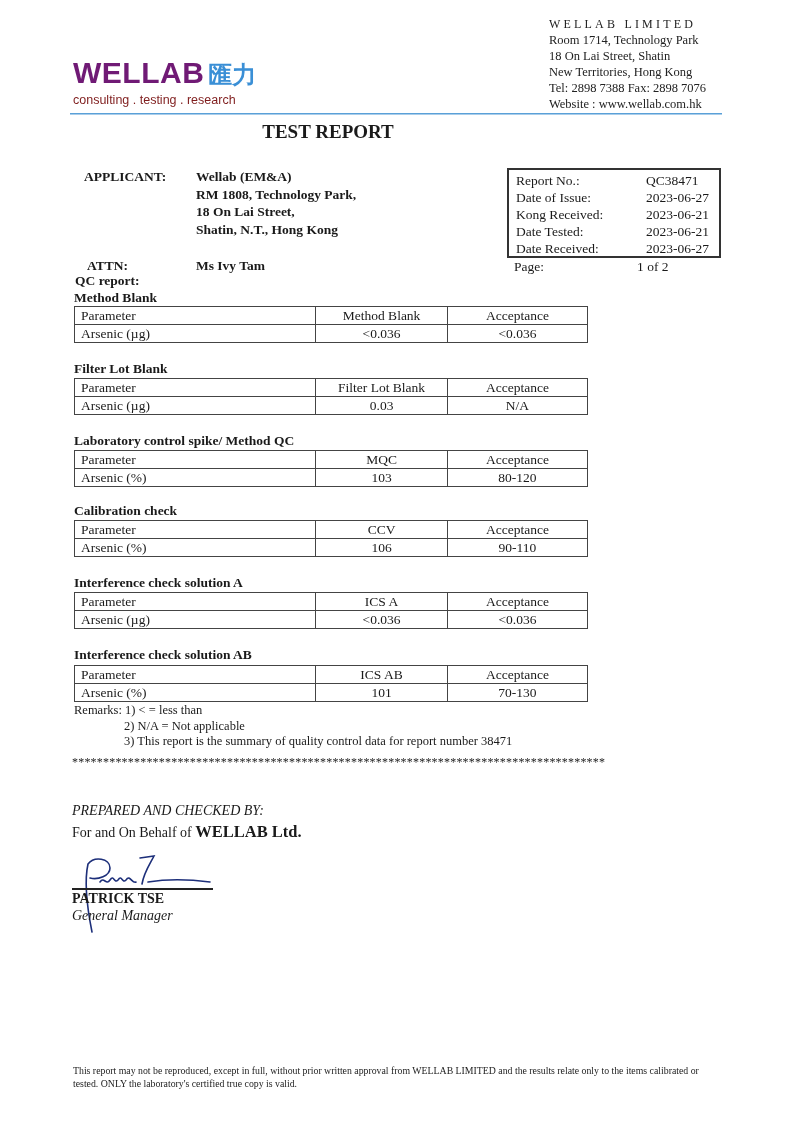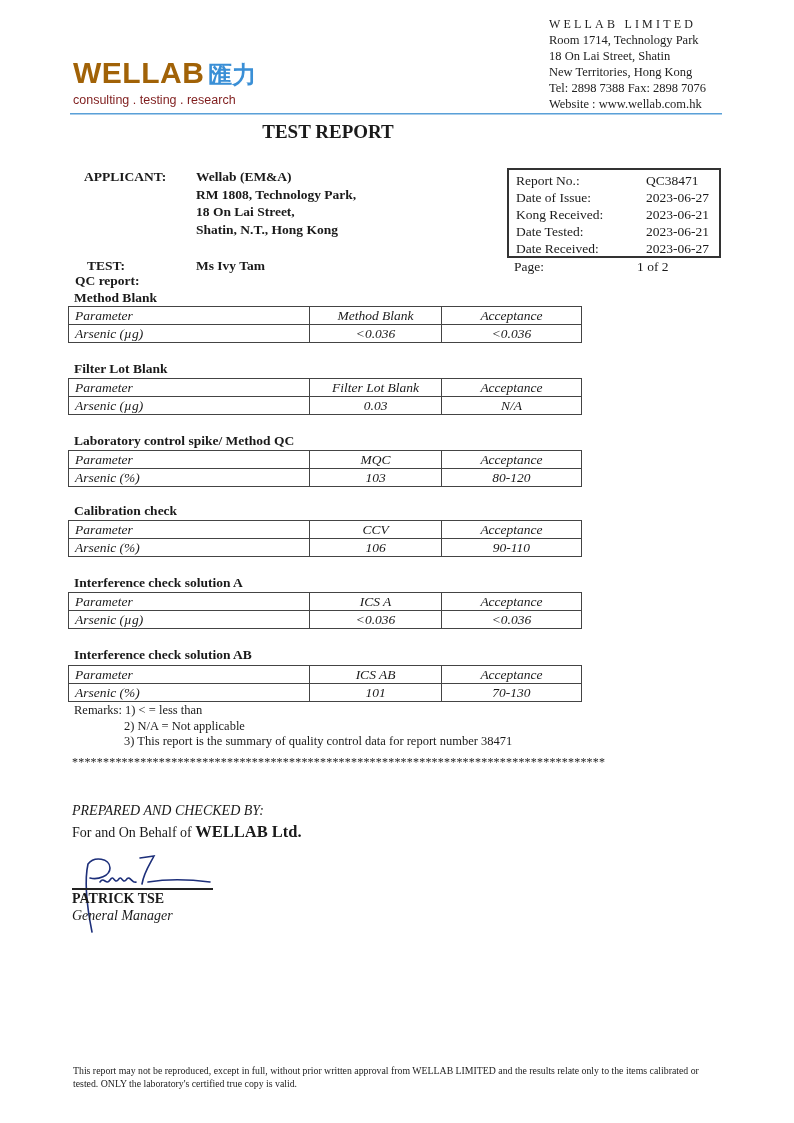--- a/index.html
+++ b/index.html
@@ -1,39 +1,39 @@
 <!DOCTYPE html>
 <html><head>
 <meta charset="utf-8">
 <style>
   html, body { margin: 0; padding: 0; background: #ffffff; }
   body { width: 794px; height: 1123px; position: relative; overflow: hidden; color: #1a1a1a; font-family: "Liberation Serif", serif; }
   .abs { position: absolute; }
   .logo { left: 73px; top: 58px; }
-  .logo-main { font-family: "Liberation Sans", sans-serif; font-weight: bold; font-size: 30px; color: #a16207; letter-spacing: 0.5px; line-height: 30px; margin-top: 25px; }
+  .logo-main { font-family: "Liberation Sans", sans-serif; font-weight: bold; font-size: 30px; color: #701a75; letter-spacing: 0.5px; line-height: 30px; margin-top: 25px; }
   .logo-cn { font-family: Liberation Serif, serif; font-weight: bold; font-size: 24px; color: #3a8fd6; margin-left: 4px; }
   .logo-tag { font-family: "Liberation Sans", sans-serif; font-size: 12.5px; color: #7f1d1d; margin-top: 2px; }
   .company { left: 549px; top: 16px; font-size: 12.5px; line-height: 16px; color: #222; }
   .company .co-name { letter-spacing: 3.2px; font-size: 12px; }
   .header-rule { left: 70px; top: 113px; width: 652px; height: 1px; background: #5aa0d8; box-shadow: 0 1px 0 #a9cdea; }
   .title { left: 0; width: 656px; top: 121px; text-align: center; font-weight: bold; font-size: 19px; }
   .applicant { left: 84px; top: 168px; font-weight: bold; font-size: 13.5px; line-height: 17.5px; }
   .applicant .lbl { position: absolute; left: 0; top: 0; width: 110px; }
   .applicant .val { position: absolute; left: 112px; top: 0; width: 260px; }
   .attn-lbl { left: 87px; top: 258px; font-weight: bold; font-size: 13.5px; }
   .attn-val { left: 196px; top: 258px; font-weight: bold; font-size: 13.5px; }
   .qc-lbl { left: 75px; top: 273px; font-weight: bold; font-size: 13.5px; }
   .info-box { left: 507px; top: 168px; width: 214px; height: 90px; border: 2px solid #333; box-sizing: border-box; border-right-width: 2px; }
   .info-row { position: absolute; left: 7px; width: 205px; font-size: 13.5px; height: 17px; line-height: 17px; }
   .info-row .k { position: absolute; left: 0; }
   .info-row .v { position: absolute; left: 130px; }
   .page-lbl { left: 514px; top: 259px; font-size: 13.5px; }
   .page-val { left: 637px; top: 259px; font-size: 13.5px; }
   .sec-title { position: absolute; left: 74px; font-weight: bold; font-size: 13.5px; }
-  table.qc { position: absolute; left: 68px; width: 514px; border-collapse: collapse; font-size: 13.5px; font-style: italic; }
+  table.qc { position: absolute; left: 74px; width: 514px; border-collapse: collapse; font-size: 13.5px; }
   table.qc td { border: 1.3px solid #444; height: 17px; line-height: 16px; padding: 0 6px; }
   table.qc td.c1 { width: 223px; text-align: left; }
   table.qc td.c2 { width: 116px; text-align: center; }
   table.qc td.c3 { width: 124px; text-align: center; }
   .remarks { left: 74px; top: 703px; font-size: 12.5px; line-height: 15.5px; }
   .remarks .r-indent { padding-left: 50px; }
   .stars { left: 72px; top: 755px; width: 650px; font-size: 12px; letter-spacing: 0.2px; overflow: hidden; white-space: nowrap; }
   .prepared { left: 72px; top: 803px; font-style: italic; font-size: 14px; }
   .behalf { left: 72px; top: 822px; font-size: 14px; }
   .behalf .co { font-weight: bold; font-size: 16.5px; }
@@ -68,21 +68,21 @@
 
 <div class="abs applicant">
   <div class="lbl">APPLICANT:</div>
   <div class="val">
     <div>Wellab (EM&amp;A)</div>
     <div>RM 1808, Technology Park,</div>
     <div>18 On Lai Street,</div>
     <div>Shatin, N.T., Hong Kong</div>
   </div>
 </div>
-<div class="abs attn-lbl">TEST:</div>
+<div class="abs attn-lbl">ATTN:</div>
 <div class="abs attn-val">Ms Ivy Tam</div>
 <div class="abs qc-lbl">QC report:</div>
 
 <div class="abs info-box">
   <div class="info-row" style="top:2px">
     <span class="k">Report No.:</span>
     <span class="v">QC38471</span>
   </div>
   <div class="info-row" style="top:19px">
     <span class="k">Date of Issue:</span>

